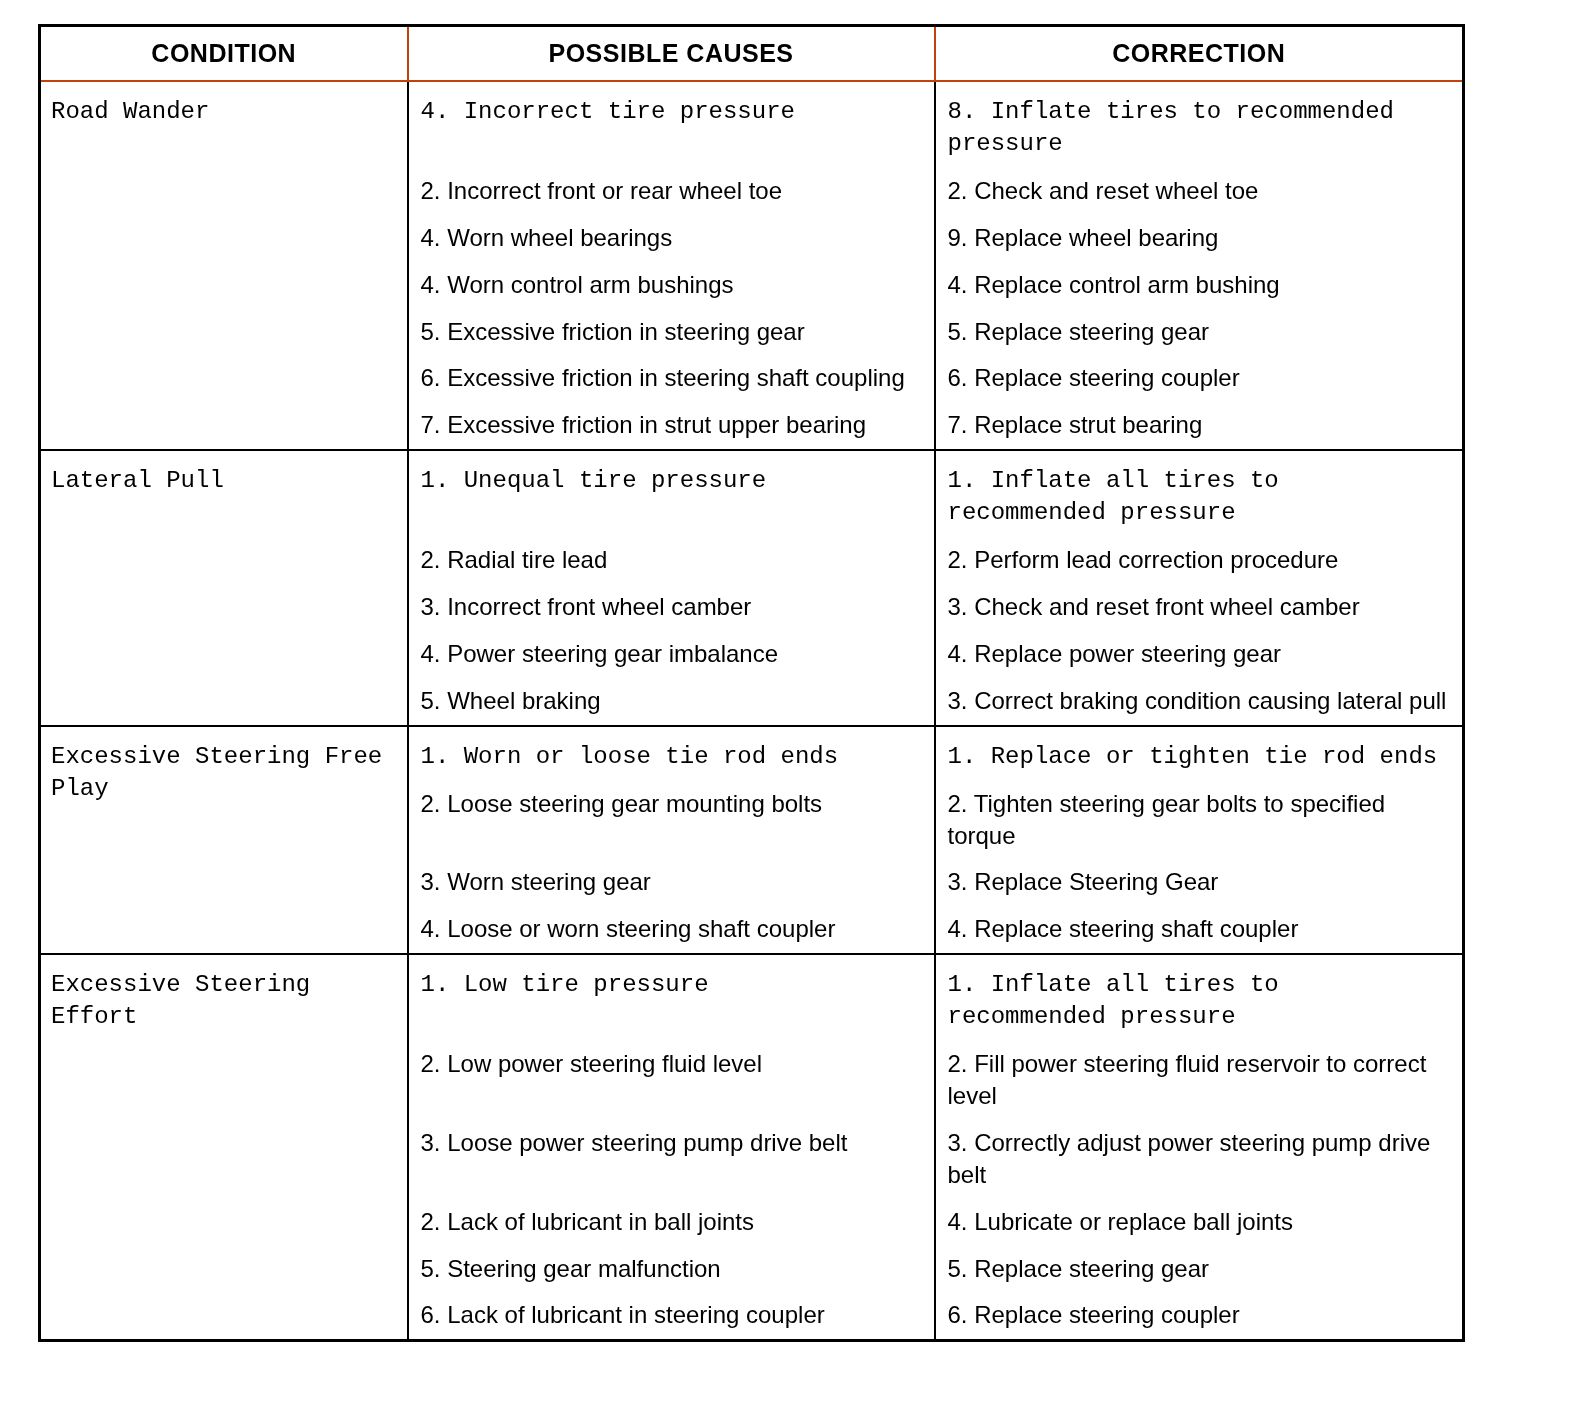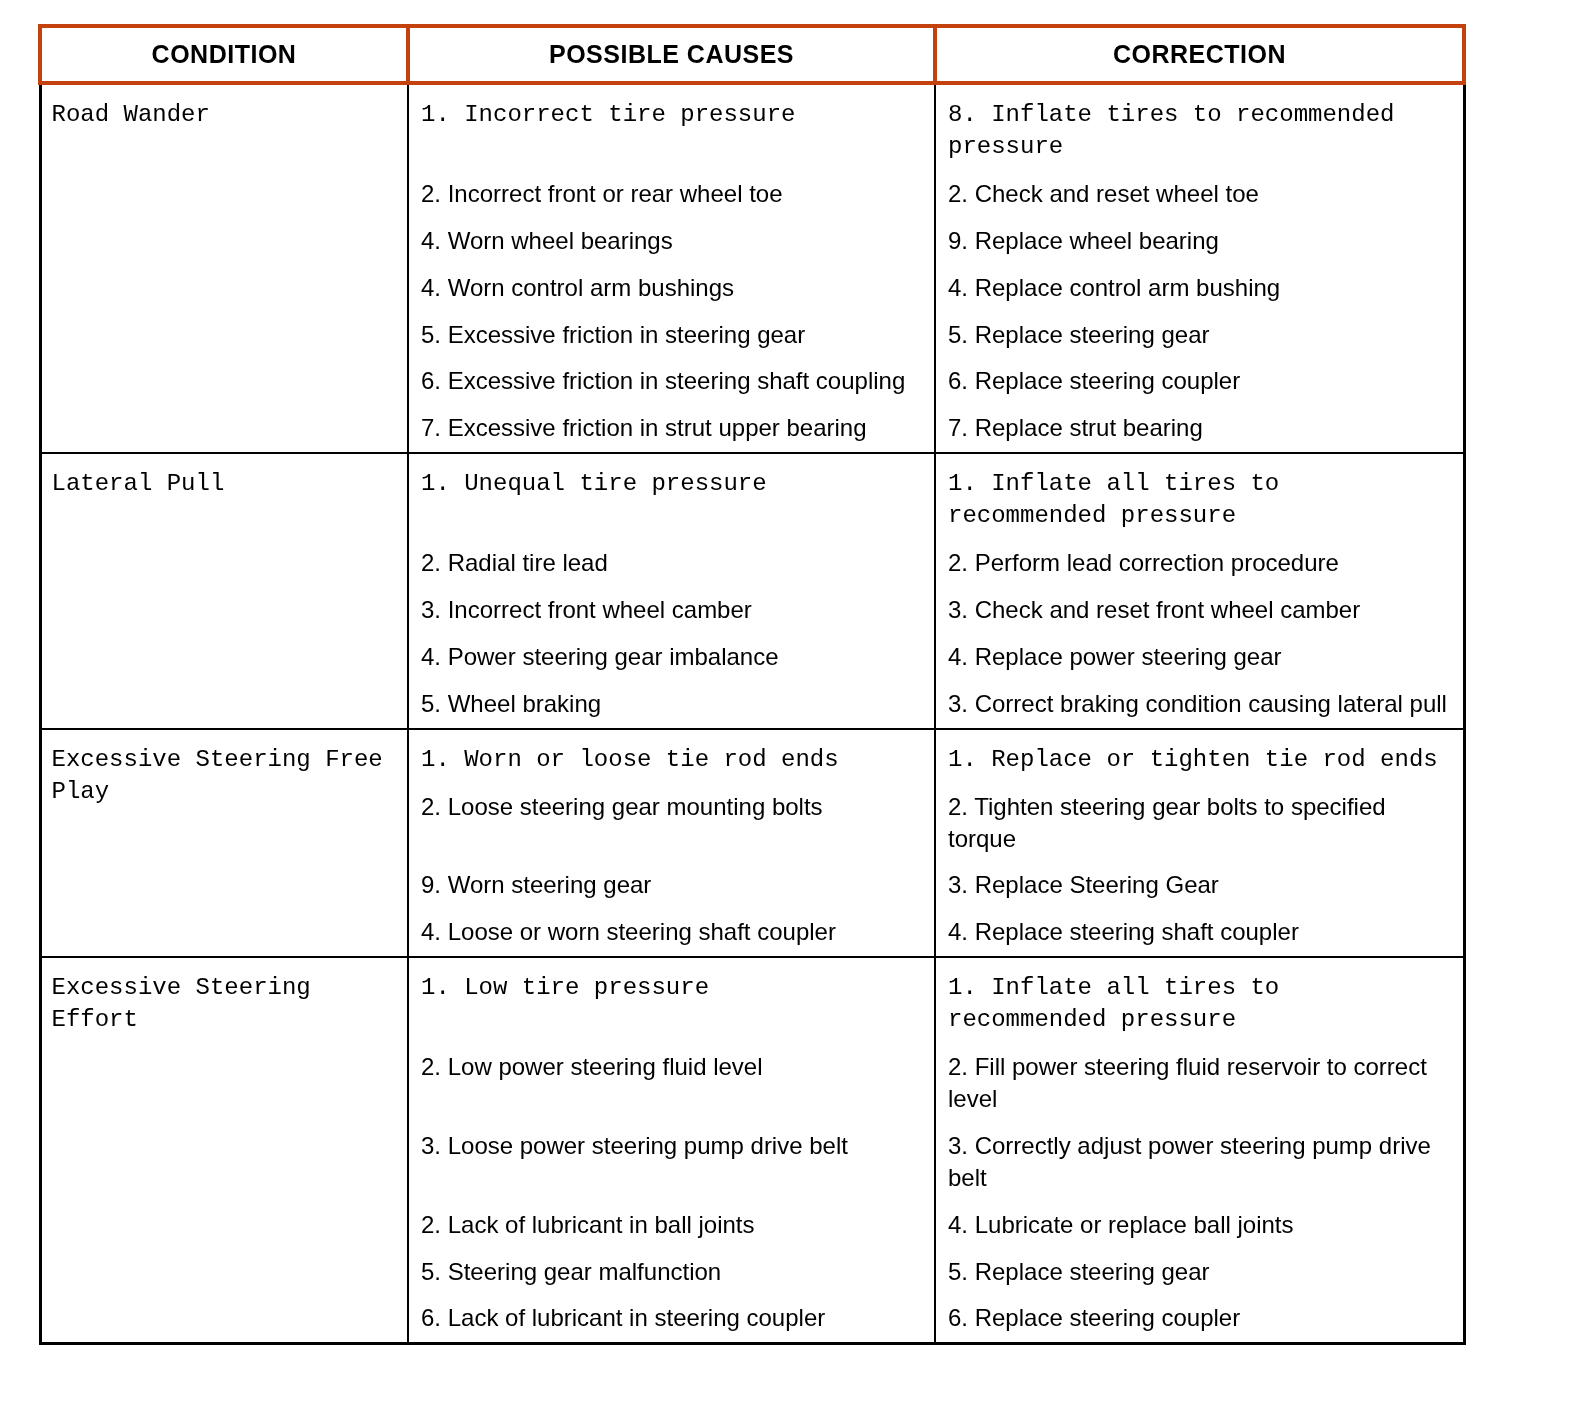--- a/index.html
+++ b/index.html
@@ -22,21 +22,21 @@
     table-layout: fixed;
     width: 1424px;
     border: 3px solid #000000;
     font-size: 24px;
   }
   col.c-condition  { width: 368px; }
   col.c-causes     { width: 527px; }
   col.c-correction { width: 529px; }
 
   th {
-    border: 4px solid #c2410c;
+    border: 2px solid #c2410c;
     padding: 12px 10px;
     font-size: 25px;
     font-weight: bold;
     text-align: center;
     letter-spacing: 0.5px;
   }
   td {
     border-left: 2px solid #000000;
     border-right: 2px solid #000000;
     vertical-align: top;
@@ -65,21 +65,21 @@
     <thead>
       <tr>
         <th>CONDITION</th>
         <th>POSSIBLE CAUSES</th>
         <th>CORRECTION</th>
       </tr>
     </thead>
     <tbody id="table-body">
         <tr class="group-start">
           <td rowspan="7" class="condition">Road Wander</td>
-          <td class="cause">1. Incorrect tire pressure</td>
+          <td class="cause">4. Incorrect tire pressure</td>
           <td class="correction">8. Inflate tires to recommended pressure</td>
         </tr>
         <tr>
           <td class="cause">2. Incorrect front or rear wheel toe</td>
           <td class="correction">2. Check and reset wheel toe</td>
         </tr>
         <tr>
           <td class="cause">4. Worn wheel bearings</td>
           <td class="correction">9. Replace wheel bearing</td>
         </tr>
@@ -123,21 +123,21 @@
         <tr class="group-start">
           <td rowspan="4" class="condition">Excessive Steering Free Play</td>
           <td class="cause">1. Worn or loose tie rod ends</td>
           <td class="correction">1. Replace or tighten tie rod ends</td>
         </tr>
         <tr>
           <td class="cause">2. Loose steering gear mounting bolts</td>
           <td class="correction">2. Tighten steering gear bolts to specified torque</td>
         </tr>
         <tr>
-          <td class="cause">9. Worn steering gear</td>
+          <td class="cause">3. Worn steering gear</td>
           <td class="correction">3. Replace Steering Gear</td>
         </tr>
         <tr>
           <td class="cause">4. Loose or worn steering shaft coupler</td>
           <td class="correction">4. Replace steering shaft coupler</td>
         </tr>
         <tr class="group-start">
           <td rowspan="6" class="condition">Excessive Steering Effort</td>
           <td class="cause">1. Low tire pressure</td>
           <td class="correction">1. Inflate all tires to recommended pressure</td>

